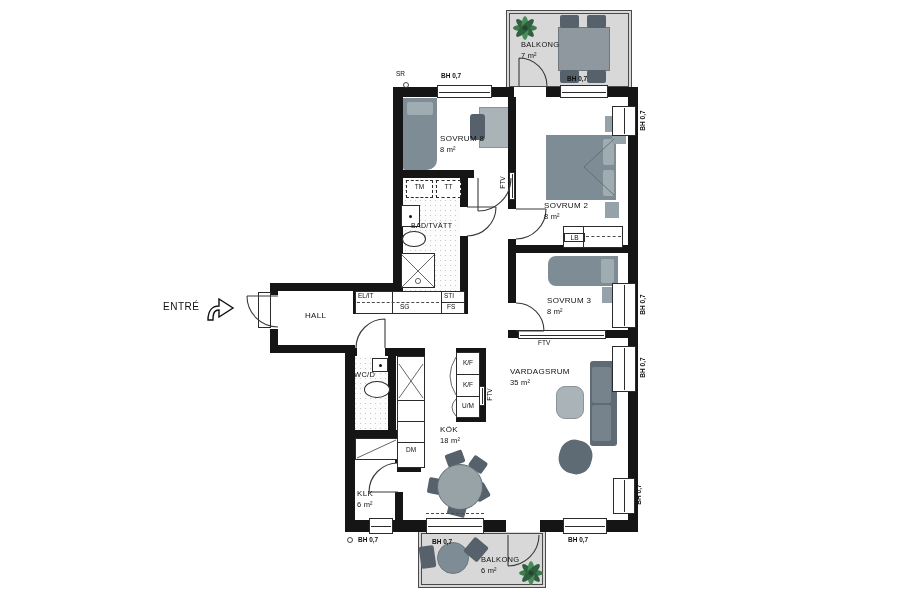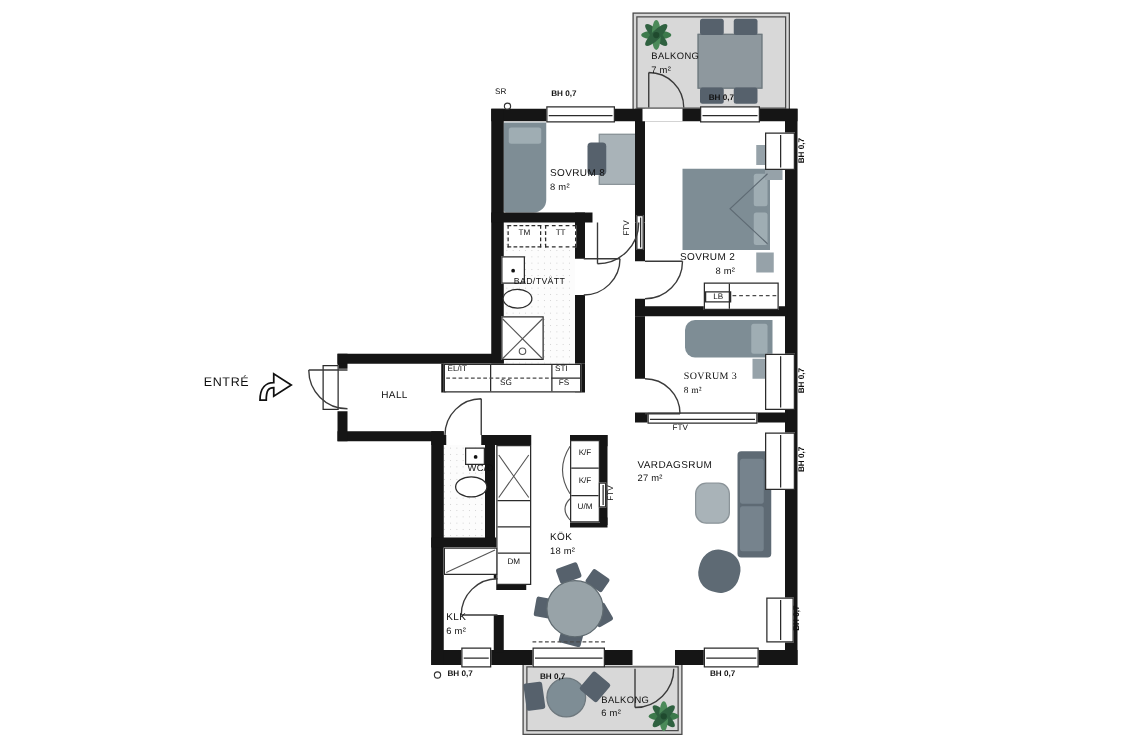--- a/index.html
+++ b/index.html
@@ -196,44 +196,44 @@
       <ellipse rx="12" ry="3.6" fill="#2f6140" transform="rotate(135)"></ellipse>
       <circle r="2.5" fill="#1f4a2e"></circle>
     </g>
     <path d="M208,320 C208,310 213,306 219,306 L219,299 L233,308 L219,317 L219,310 C215,310 213,312 213,320 Z" fill="#fff" stroke="#111" stroke-width="1.4"></path>
   </svg>
 
   <div class="rlabel" style="left:440px;top:133px;">
     <span>SOVRUM 8</span><br>
     <span class="area">8 m²</span>
   </div>
-  <div class="rlabel" style="left:544px;top:200px;text-align:right;">
+  <div class="rlabel" style="left:544px;top:200px;">
     <span>SOVRUM 2</span><br>
     <span class="area">8 m²</span>
   </div>
-  <div class="rlabel" style="left:547px;top:295px;font-family:Liberation Serif, serif;">
+  <div class="rlabel" style="left:547px;top:295px;">
     <span>SOVRUM 3</span><br>
     <span class="area">8 m²</span>
   </div>
   <div class="rlabel" style="left:411px;top:221px;font-size:7px;">
     <span>BAD/TVÄTT</span>
   </div>
   <div class="rlabel" style="left:305px;top:310px;">
     <span>HALL</span>
   </div>
-  <div class="rlabel" style="left:374px;top:370px;font-size:7.5px;">
+  <div class="rlabel" style="left:354px;top:370px;font-size:7.5px;">
     <span>WC/D</span>
   </div>
   <div class="rlabel" style="left:440px;top:424px;">
     <span>KÖK</span><br>
     <span class="area">18 m²</span>
   </div>
   <div class="rlabel" style="left:510px;top:366px;">
     <span>VARDAGSRUM</span><br>
-    <span class="area">27 m²</span>
+    <span class="area">35 m²</span>
   </div>
   <div class="rlabel" style="left:357px;top:488px;">
     <span>KLK</span><br>
     <span class="area">6 m²</span>
   </div>
   <div class="rlabel" style="left:521px;top:40px;font-size:7.5px;">
     <span>BALKONG</span><br>
     <span class="area">7 m²</span>
   </div>
   <div class="rlabel" style="left:481px;top:555px;font-size:7.5px;">

